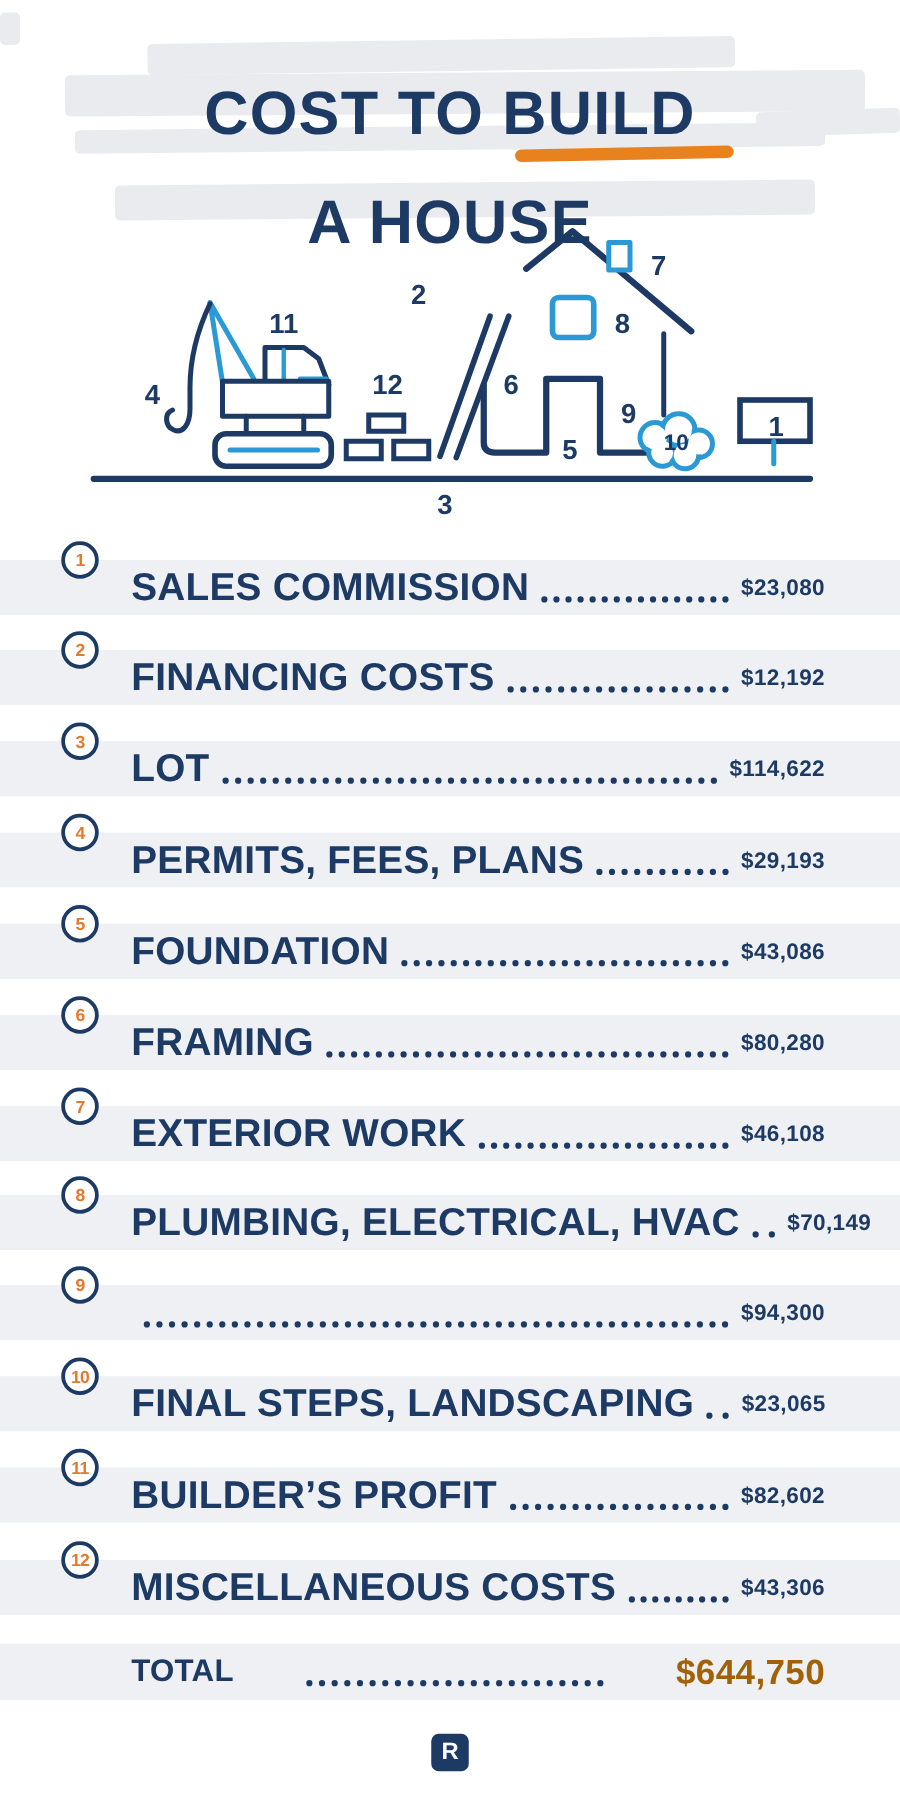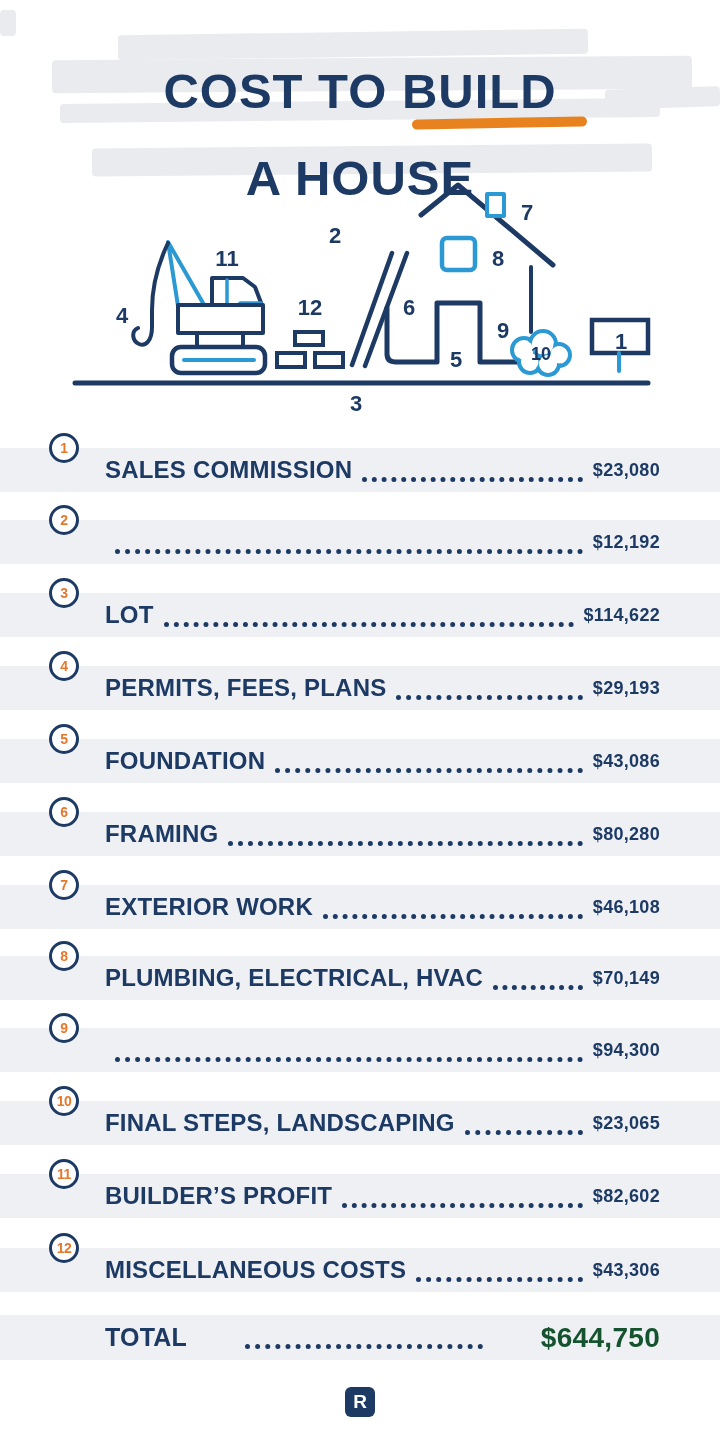--- a/index.html
+++ b/index.html
@@ -23,27 +23,27 @@
     fill:#1d3a64;text-anchor:middle;}
   .illu text.sm{font-size:18px;}
 
   
   .row{position:absolute;left:0;width:720px;height:44px;background:#eef0f3;
     display:flex;align-items:center;box-sizing:border-box;padding:0 60px 0 105px;}
   .badge{position:absolute;left:49px;top:-15px;width:30px;height:30px;box-sizing:border-box;
     border:3px solid #1d3a64;border-radius:50%;background:#ffffff;
     display:flex;align-items:center;justify-content:center;
     color:#e6782c;font-weight:800;font-size:14px;letter-spacing:-0.5px;}
-  .row-label{font-size:24px;font-weight:800;letter-spacing:0.2px;white-space:nowrap;color:#1d3a64;}
+  .row-label{font-size:31px;font-weight:800;letter-spacing:0.2px;white-space:nowrap;color:#1d3a64;}
   .leader{flex:1;height:0;border-bottom:5px dotted #1d3a64;margin:0 10px;
     transform:translateY(9px);min-width:18px;}
   .row-value{font-size:18px;font-weight:800;white-space:nowrap;color:#1d3a64;letter-spacing:0.3px;}
   .total-row{height:45px;}
   .total-row .row-label{font-size:25px;}
-  .total-row .row-value{color:#14532d;font-size:28px;}
+  .total-row .row-value{color:#a16207;font-size:28px;}
 
   
   .logo{position:absolute;top:1387px;left:345px;width:30px;height:30px;background:#1d3a64;
     border-radius:6px;display:flex;align-items:center;justify-content:center;
     color:#ffffff;font-weight:800;font-size:19px;}
 </style>
 </head>
 <body>
 
 <div class="page">
@@ -134,20 +134,21 @@
 
     <div class="row" style="top:448px;">
       <div class="badge">1</div>
       <span class="row-label">SALES COMMISSION</span>
       <span class="leader"></span>
       <span class="row-value">$23,080</span>
     </div>
 
     <div class="row" style="top:520px;">
       <div class="badge">2</div>
+      <span class="row-label">FINANCING COSTS</span>
       <span class="leader"></span>
       <span class="row-value">$12,192</span>
     </div>
 
     <div class="row" style="top:593px;">
       <div class="badge">3</div>
       <span class="row-label">LOT</span>
       <span class="leader"></span>
       <span class="row-value">$114,622</span>
     </div>

